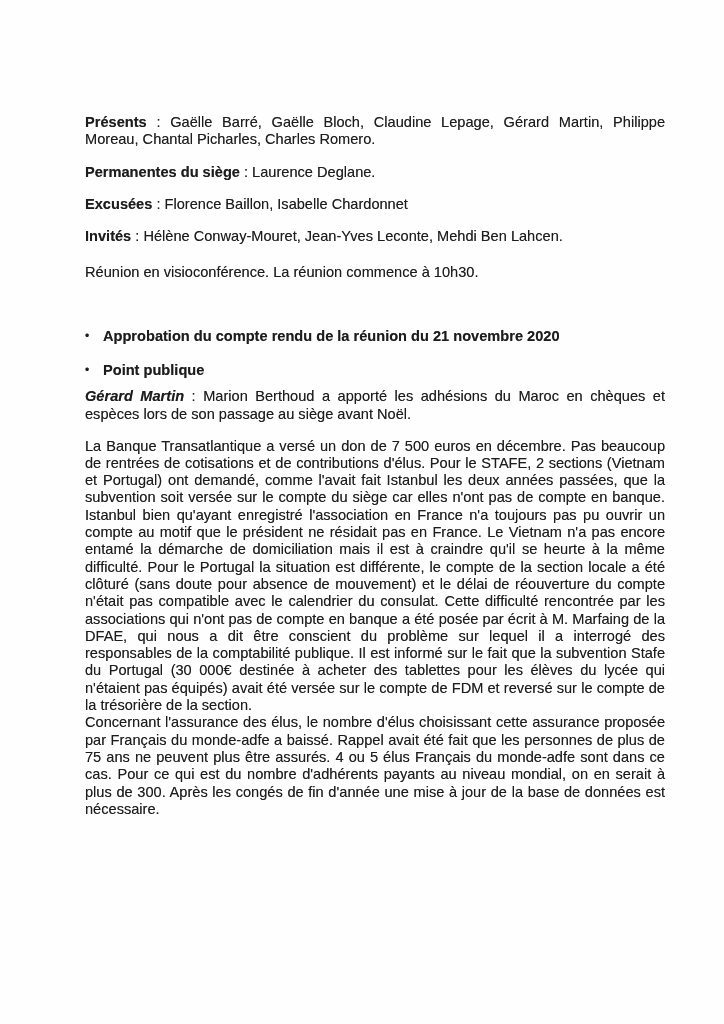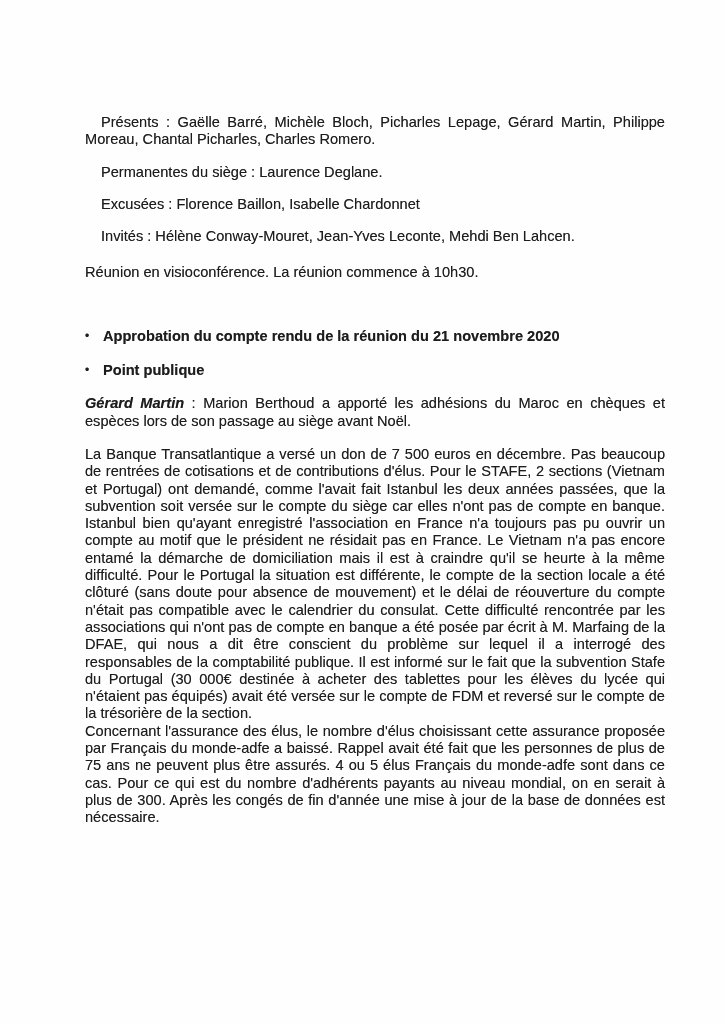--- a/index.html
+++ b/index.html
@@ -19,21 +19,21 @@
     color: #1d1d1d;
     box-sizing: border-box;
     padding: 114px 59px 0 85px;
     
     text-shadow: 0 0 0.4px rgba(30,30,30,0.55);
   }
   .att-line {
     margin: 0 0 15px 0;
     text-align: justify;
   }
-  .label-bold { font-weight: normal; margin-left: 16px; }
+  .label-bold { font-weight: bold; }
   .intro-line {
     margin-top: 19px;
     margin-bottom: 0;
   }
   .agenda-item {
     display: flex;
     align-items: flex-start;
   }
   .agenda-item.first { margin-top: 46px; }
   .agenda-item.second { margin-top: 17px; }
@@ -42,42 +42,42 @@
     flex: 0 0 18px;
     font-size: 12px;
     line-height: 17.3px;
   }
   .agenda-body { flex: 1; }
   .agenda-heading {
     font-weight: bold;
   }
   .agenda-note { }
   .speaker-para {
-    margin-top: 16px;
+    margin-top: 9px;
     text-align: justify;
   }
   .speaker-name {
     font-weight: bold;
     font-style: italic;
   }
   .speaker-name-regular {
     font-weight: bold;
     font-style: normal;
   }
   .body-para {
     margin: 0;
     text-align: justify;
   }
 </style>
 </head>
 <body>
 
 <div class="page">
 
-  <p class="att-line"><span class="label-bold">Présents</span><span> : Gaëlle Barré, Michèle Bloch, Picharles Lepage, Gérard Martin, Philippe Moreau, Chantal Picharles, Charles Romero.</span></p>
+  <p class="att-line"><span class="label-bold">Présents</span><span> : Gaëlle Barré, Gaëlle Bloch, Claudine Lepage, Gérard Martin, Philippe Moreau, Chantal Picharles, Charles Romero.</span></p>
 
   <p class="att-line"><span class="label-bold">Permanentes du siège</span><span> : Laurence Deglane.</span></p>
 
   <p class="att-line"><span class="label-bold">Excusées</span><span> : Florence Baillon, Isabelle Chardonnet</span></p>
 
   <p class="att-line"><span class="label-bold">Invités</span><span> : Hélène Conway-Mouret, Jean-Yves Leconte, Mehdi Ben Lahcen.</span></p>
 
   <p class="intro-line">Réunion en visioconférence. La réunion commence à 10h30.</p>
 
   <div class="agenda-item first">

